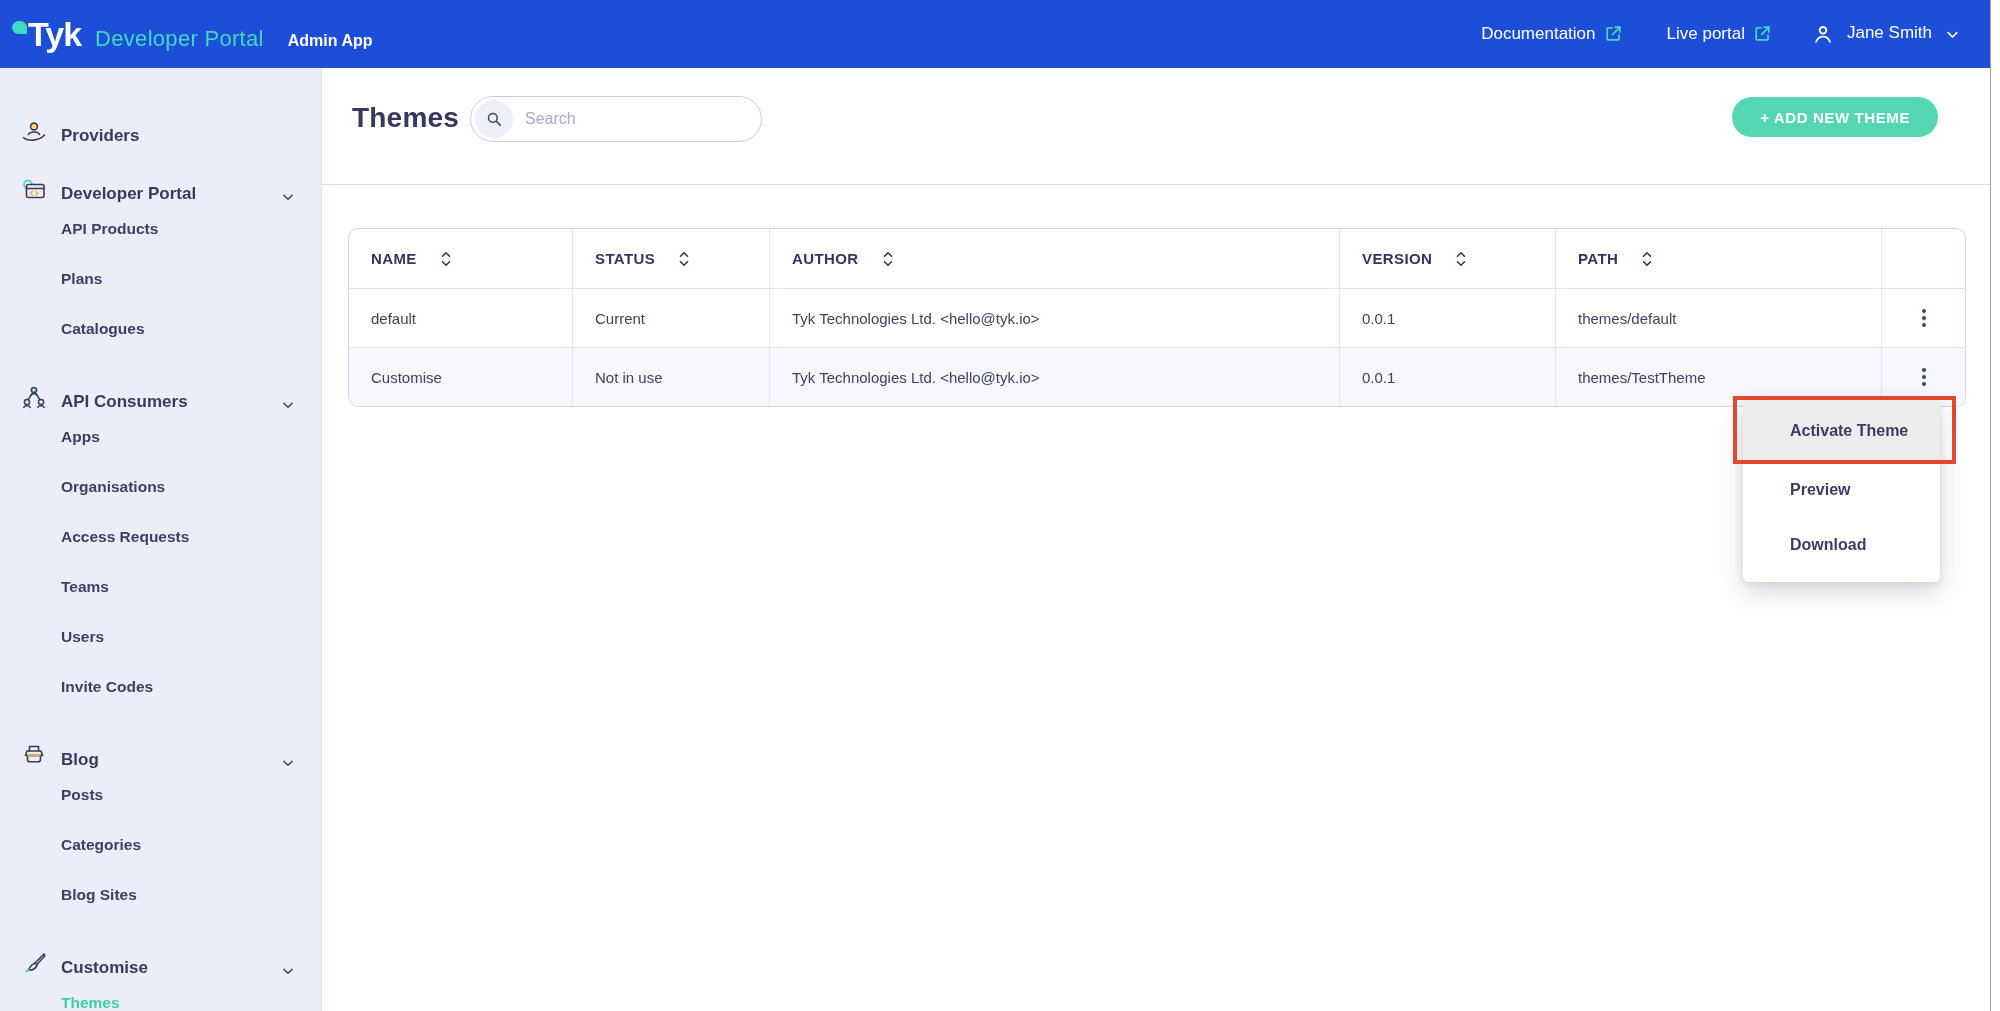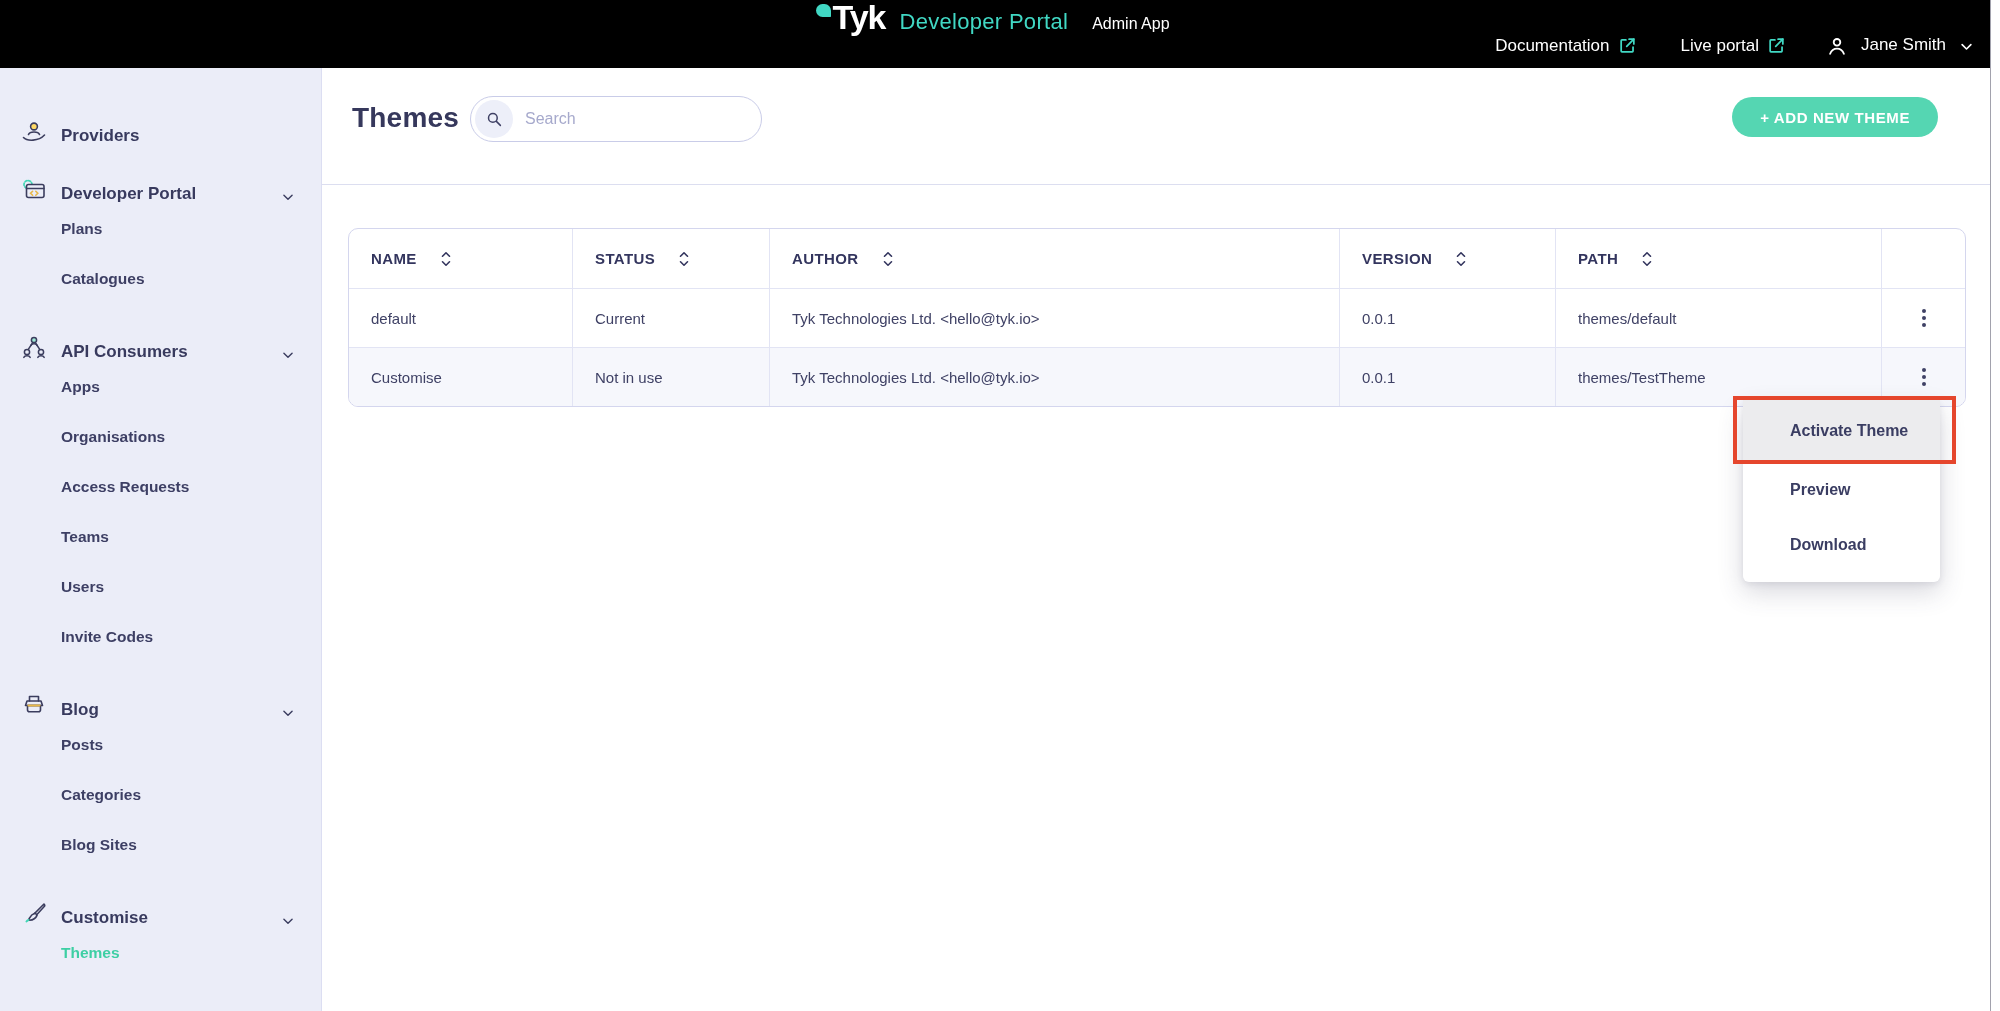--- a/index.html
+++ b/index.html
@@ -10,45 +10,44 @@
     width: 2000px; height: 1011px;
     background: #fff;
     overflow: hidden;
     color: #3a3c5f;
   }
 
   
   .topbar {
     position: absolute; top: 0; left: 0;
     width: 1990px; height: 68px;
-    background: #000000;
-    display: flex; align-items: center;
-    padding: 0 16px 0 28px;
-    flex-direction: column;
+    background: #1d4ed8;
+    display: flex; align-items: center;
+    padding: 0 30px 0 28px;
   }
   .brand-wrap { display: flex; align-items: baseline; }
   .logo-group { position: relative; display: flex; align-items: baseline; }
   .leaf {
     position: absolute; left: -16px; top: 4px;
     width: 15px; height: 13px;
     background: #41d8c4;
     border-radius: 10px 10px 1px 10px;
   }
   .brand-name {
     font-size: 34px; font-weight: 800; color: #ffffff;
     letter-spacing: -1px; line-height: 1;
   }
   .brand-product {
     margin-left: 14px;
     font-size: 22px; font-weight: 500; color: #41d8c4;
     letter-spacing: 0.3px;
   }
   .brand-app {
     margin-left: 24px;
-    font-size: 16px; font-weight: 400; color: #ffffff;
+    font-size: 16px; font-weight: 700; color: #ffffff;
   }
   .topbar-right {
     margin-left: auto;
     display: flex; align-items: center;
     color: #fff; font-size: 17px;
   }
   .top-link { display: flex; align-items: flex-start; gap: 8px; cursor: pointer; }
   .top-link + .top-link { margin-left: 44px; }
   .user-group { display: flex; gap: 13px; margin-left: 40px; cursor: pointer; }
   .icon { display: inline-flex; align-items: center; justify-content: center; }
@@ -265,20 +264,21 @@
             <path d="M12.6 15.3l-2 2 2 2M15.8 15.3l2 2-2 2" stroke="#e8b84a" stroke-width="1.6"></path>
           </svg>
       </span>
       <span class="s-label">Developer Portal</span>
       <span class="chev icon">
         <svg width="14" height="14" viewBox="0 0 24 24" fill="none" stroke="currentColor" stroke-width="2.4" stroke-linecap="round" stroke-linejoin="round">
             <path d="M5 9l7 7 7-7"></path>
           </svg>
       </span>
     </div>
+    <div class="side-sub">API Products</div>
     <div class="side-sub">Plans</div>
     <div class="side-sub">Catalogues</div>
 
     <div class="side-item">
       <span class="s-icon icon">
         <svg width="28" height="28" viewBox="0 0 28 28" fill="none" stroke="#3b3d5e" stroke-width="1.5" stroke-linecap="round">
             <circle cx="14" cy="6" r="2.6" fill="#9fe8d5"></circle>
             <path d="M10.8 11.4c1-2.2 5.4-2.2 6.4 0"></path>
             <path d="M12.2 9.5 8.6 14.8M15.8 9.5l3.6 5.3"></path>
             <circle cx="7" cy="18" r="2.6"></circle>

